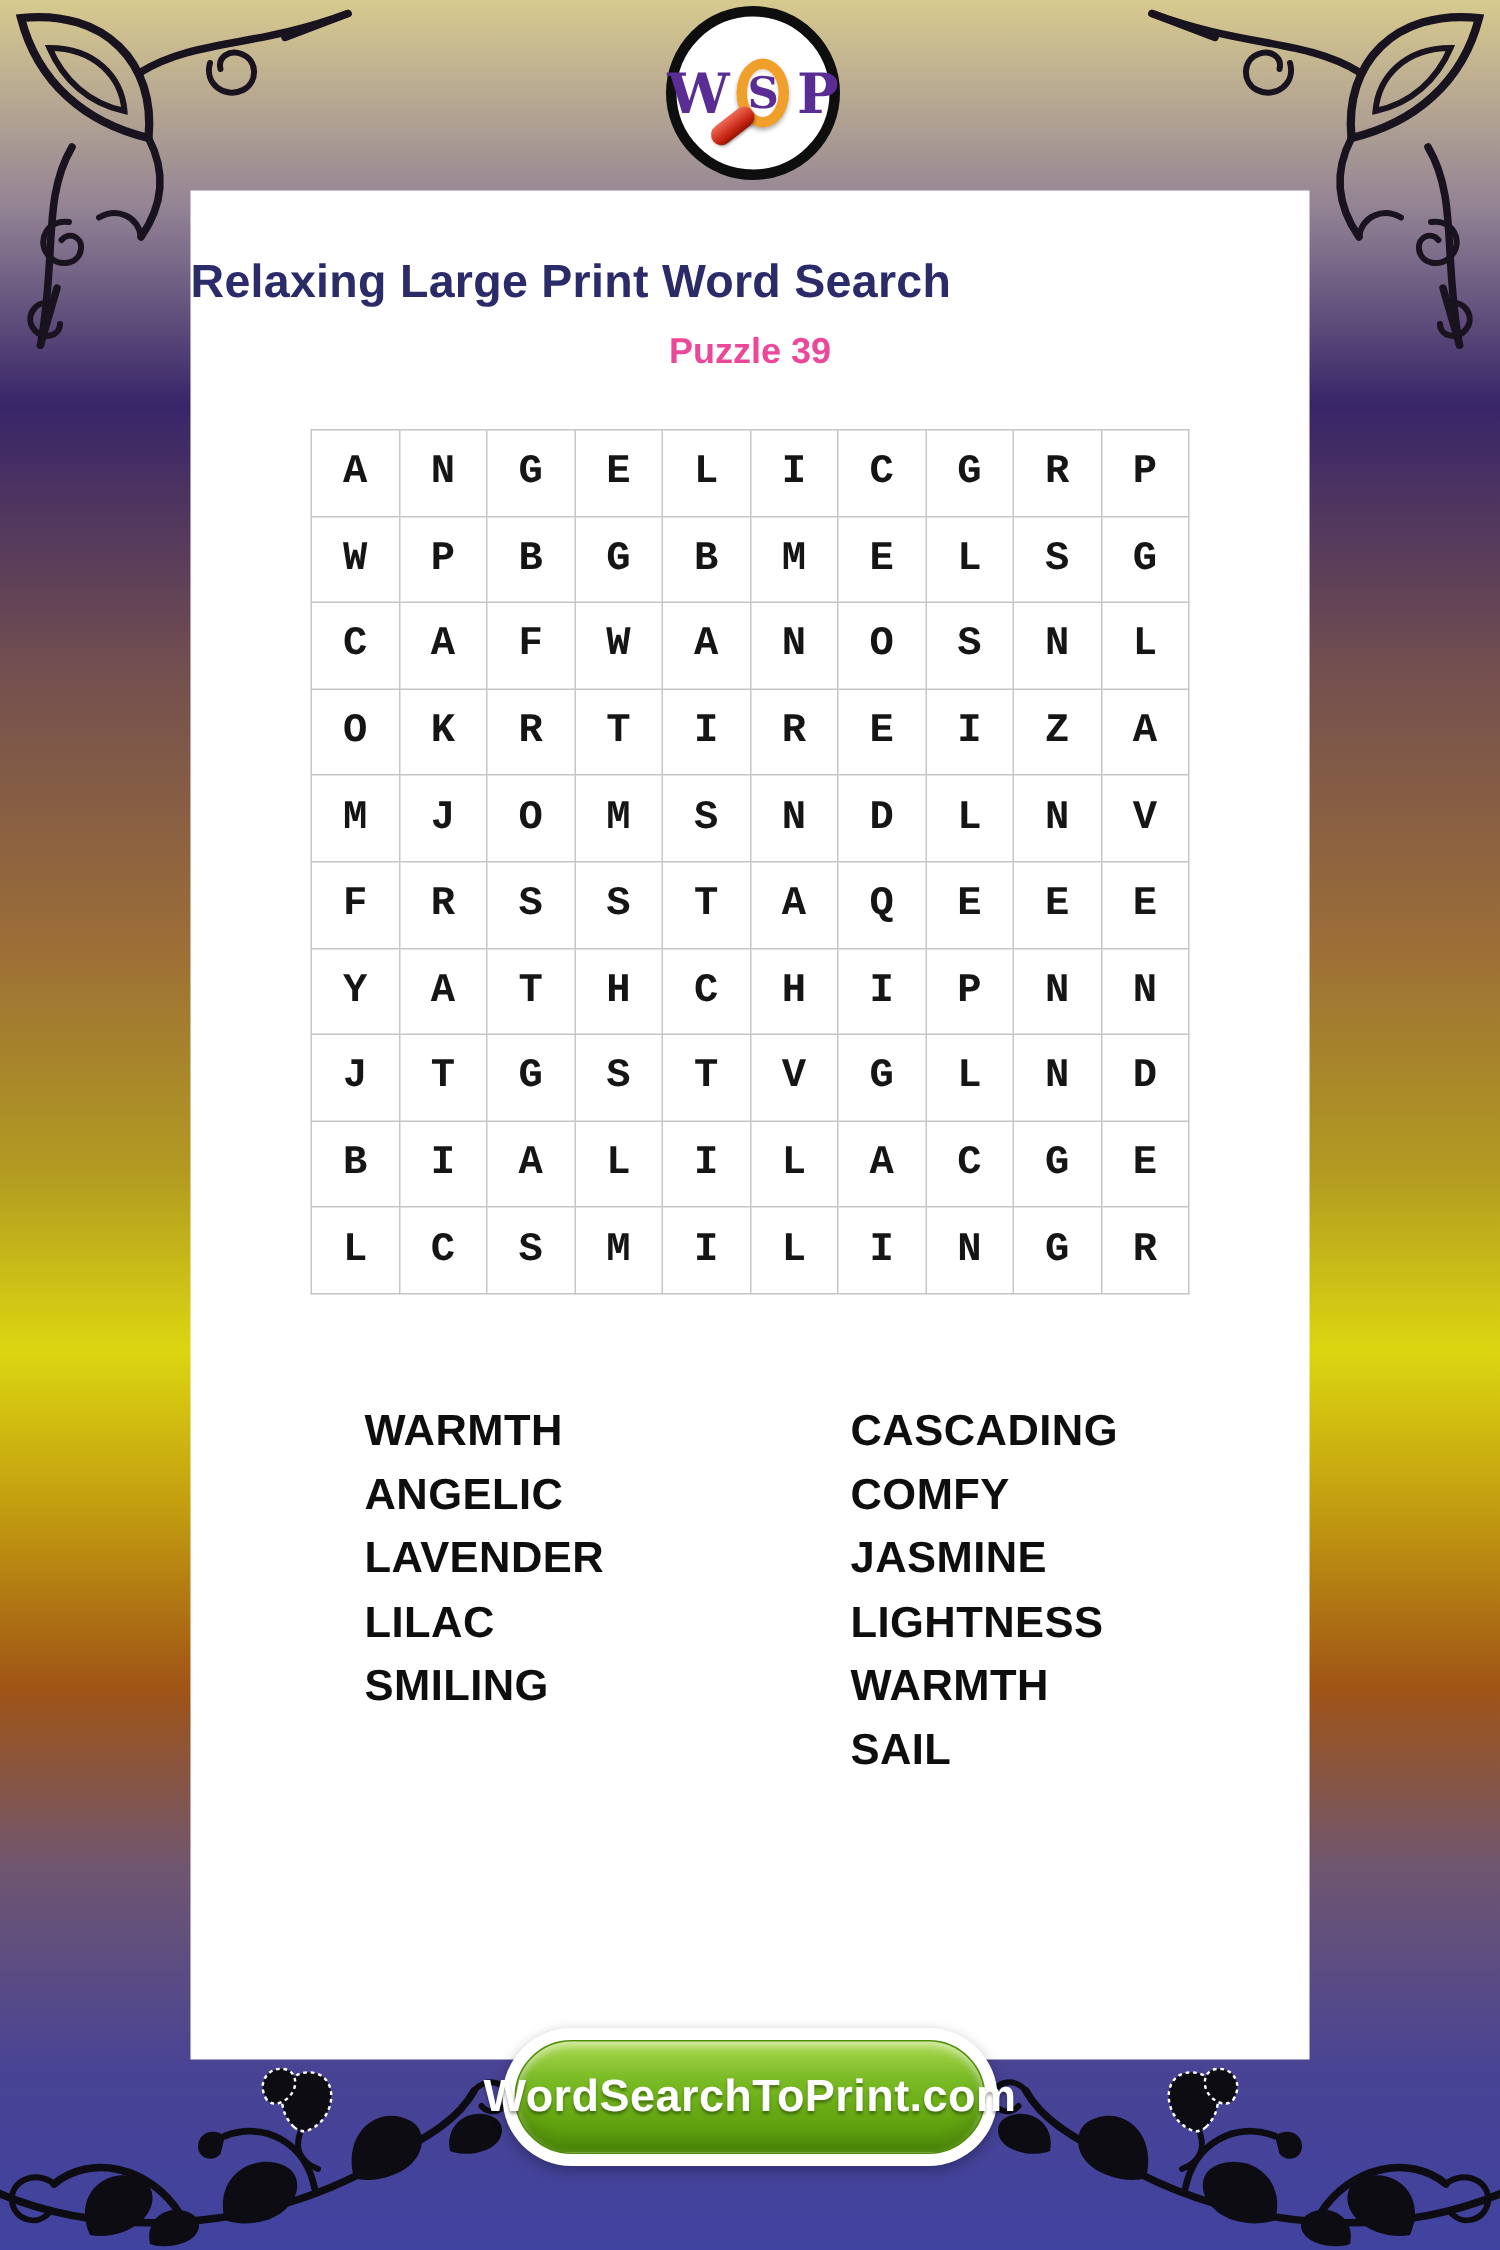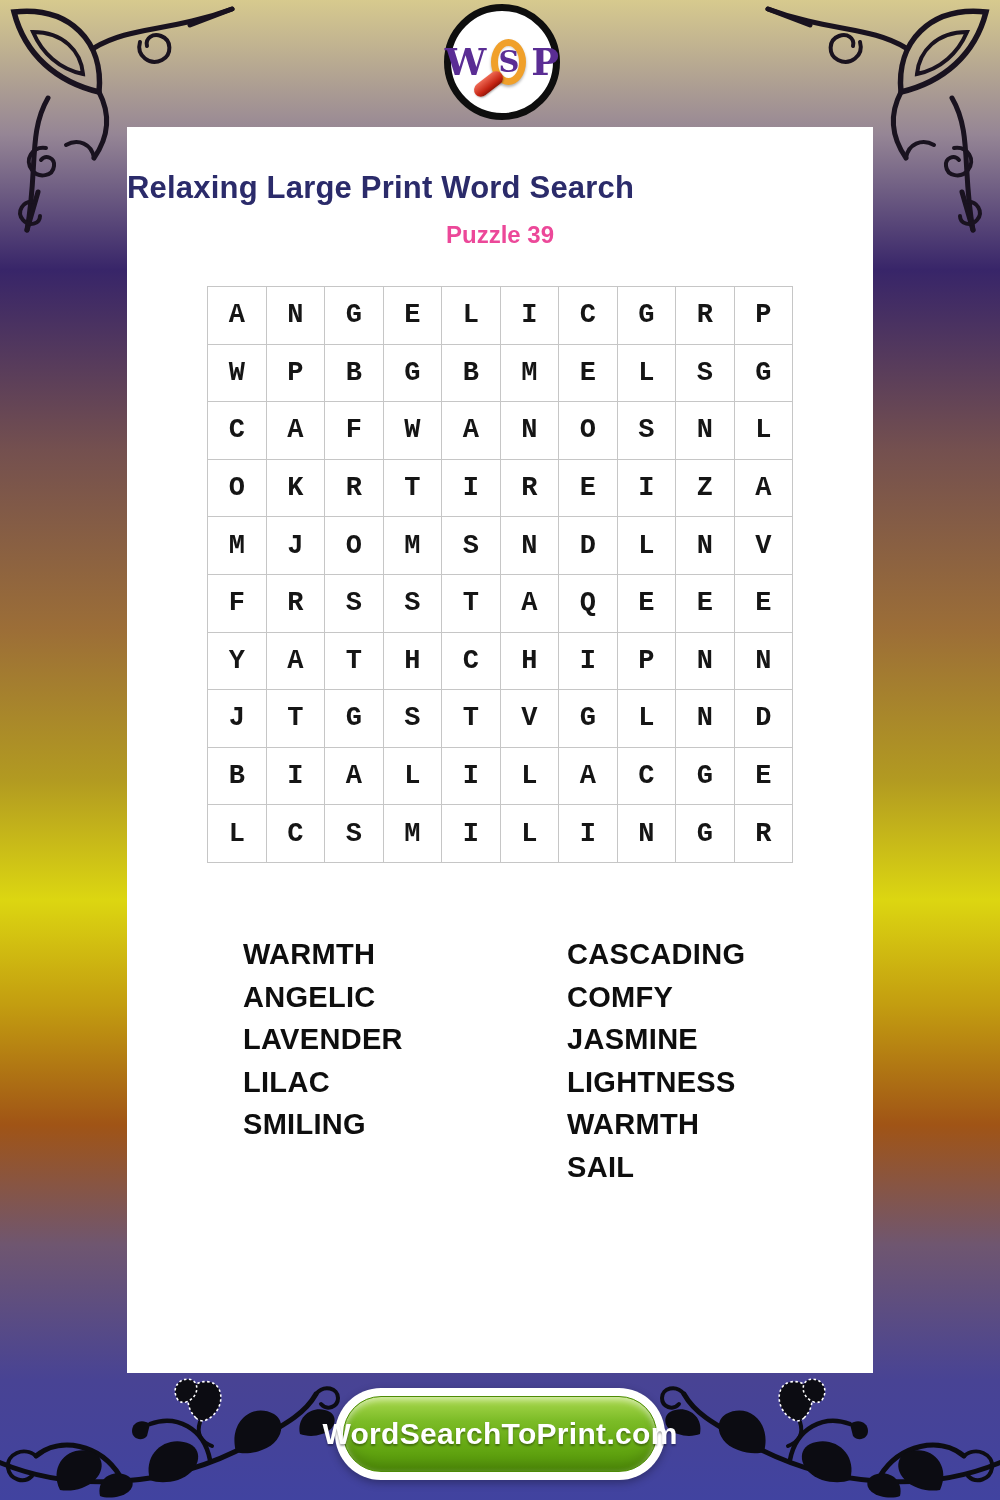--- a/index.html
+++ b/index.html
@@ -74,21 +74,21 @@
 
   .words{display:flex;margin:70px 0 0 116px;}
   .words ul{list-style:none;margin:0;padding:0;}
   .words .col-left{width:324px;}
   .words li{
     font-size:29px;font-weight:700;color:#0e0e0e;line-height:42.6px;
     letter-spacing:.3px;
   }
 
   .footer-btn{
-    position:absolute;left:50%;top:1388px;transform:translateX(-50%);
+    position:absolute;left:50%;top:1352px;transform:translateX(-50%);
     background:#ffffff;border-radius:52px;padding:8px;z-index:10;
     box-shadow:0 3px 9px rgba(0,0,0,.3);cursor:pointer;
   }
   .btn-inner{
     width:314px;height:76px;border-radius:44px;box-sizing:border-box;
     background:linear-gradient(180deg,#abd94f 0%,#7cbc27 32%,#67aa14 62%,#549709 100%);
     border:1px solid #4d8c06;
     display:flex;align-items:center;justify-content:center;
     box-shadow:inset 0 3px 6px rgba(255,255,255,.55), inset 0 -8px 12px rgba(0,0,0,.15);
   }

